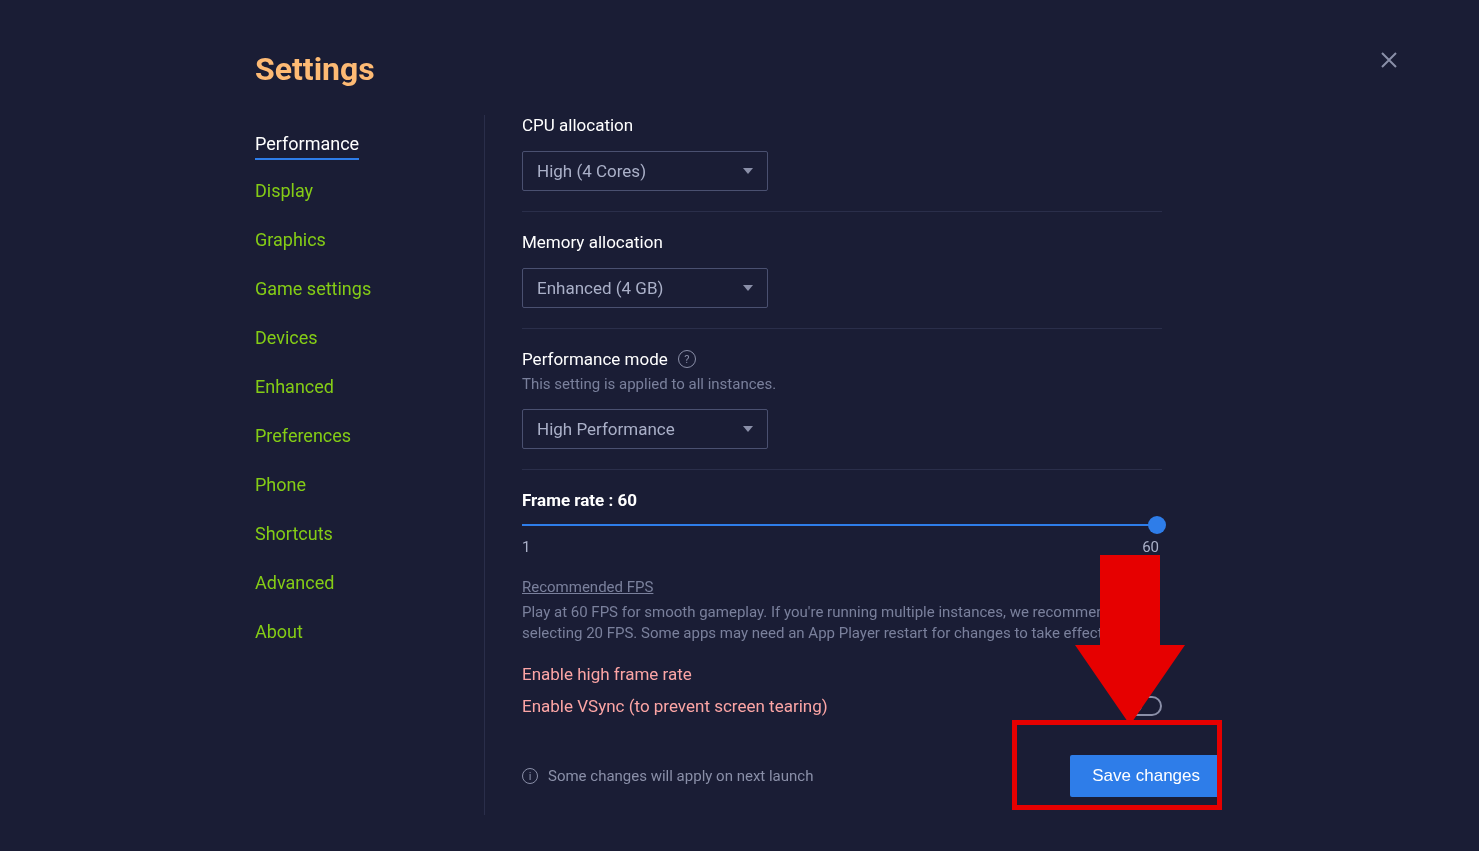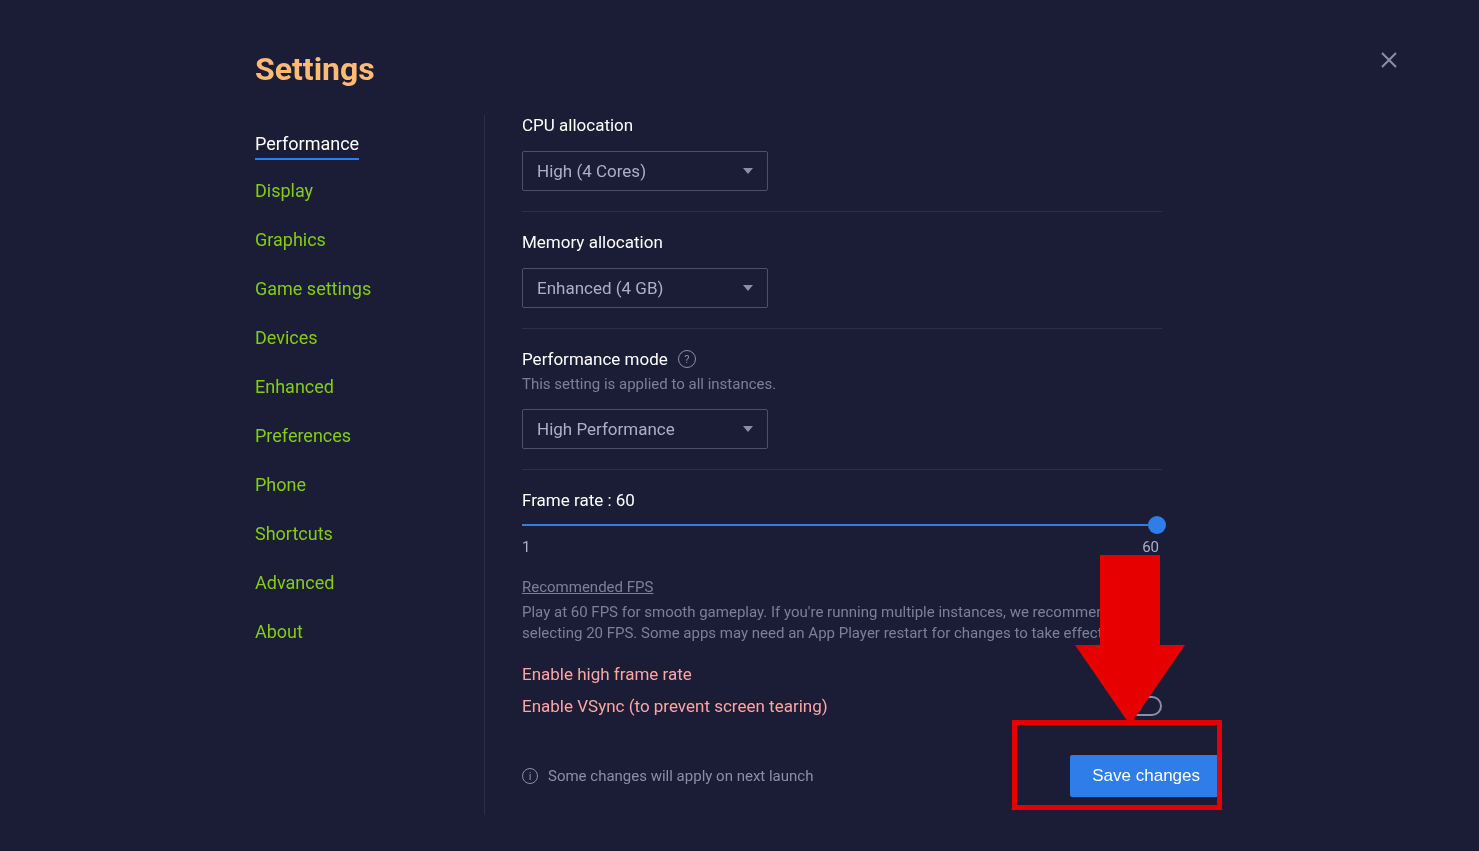--- a/index.html
+++ b/index.html
@@ -304,21 +304,21 @@
       <span class="help-icon">?</span>
     </div>
     <div class="section-sublabel">This setting is applied to all instances.</div>
     <div class="select-box">
       <span class="select-box-value">High Performance</span>
       <span class="select-box-arrow"></span>
     </div>
   </div>
 
   <div class="section no-border">
-    <div class="section-label" style="margin-bottom:0;">Frame rate : 60</div>
+    <div class="section-label" style="margin-bottom:0;font-weight:bold;">Frame rate : 60</div>
     <div class="slider-container">
       <div class="slider-track">
         <div class="slider-thumb"></div>
       </div>
       <div class="slider-labels">
         <span>1</span>
         <span>60</span>
       </div>
     </div>
     <div class="recommended-title">Recommended FPS</div>

